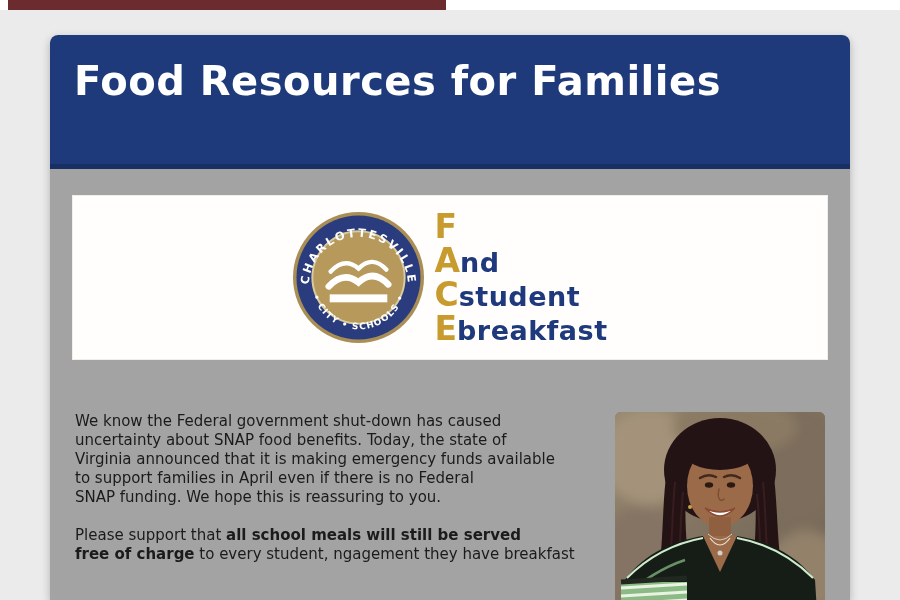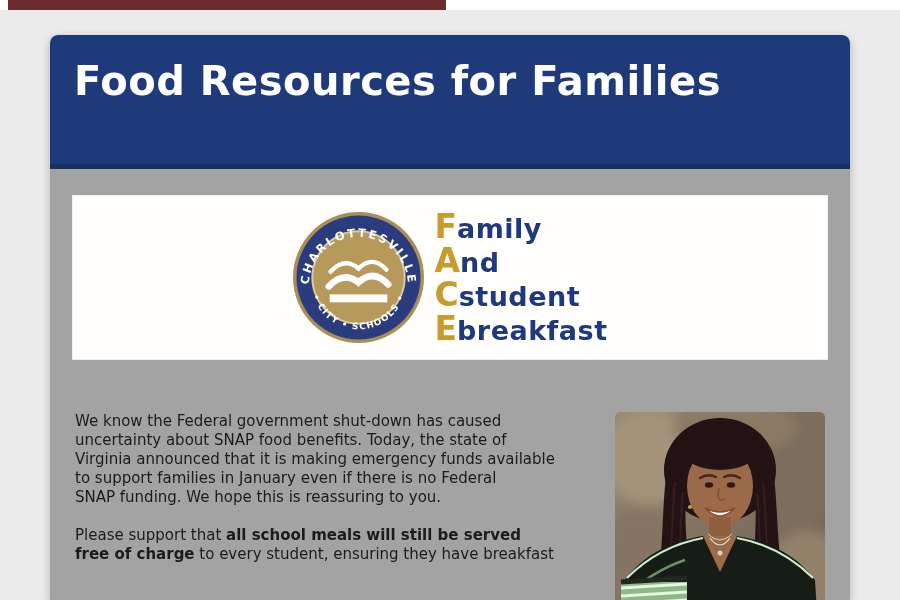--- a/index.html
+++ b/index.html
@@ -89,21 +89,20 @@
         <textPath href="#sealTop" startOffset="50%" text-anchor="middle">CHARLOTTESVILLE</textPath>
       </text>
       <text font-size="9" font-weight="bold" fill="#ffffff" letter-spacing="1.2">
         <textPath href="#sealBot" startOffset="50%" text-anchor="middle">• CITY • SCHOOLS •</textPath>
       </text>
     </svg>
 
     <div class="face-text">
       <div class="face-line">
         <span class="face-initial">F</span>
-          <span class="face-rest">amily</span>
       </div>
       <div class="face-line">
         <span class="face-initial">A</span>
           <span class="face-rest">nd</span>
       </div>
       <div class="face-line">
         <span class="face-initial">C</span>
           <span class="face-rest">student</span>
       </div>
       <div class="face-line">
@@ -111,24 +110,24 @@
           <span class="face-rest">breakfast</span>
       </div>
     </div>
   </div>
 
   <div class="content">
     <div class="text-col">
       <p>We know the Federal government shut-down has caused
 uncertainty about SNAP food benefits. Today, the state of
 Virginia announced that it is making emergency funds available
-to support families in January even if there is no Federal
+to support families in April even if there is no Federal
 SNAP funding. We hope this is reassuring to you.</p>
       <p><span>Please support that </span><strong>all school meals will still be served
-free of charge</strong><span> to every student, ensuring they have breakfast</span></p>
+free of charge</strong><span> to every student, ngagement they have breakfast</span></p>
     </div>
 
     <div class="photo-col">
       <div class="photo">
         <svg viewBox="0 0 210 200" width="210" height="200" aria-hidden="true">
           <defs>
             <linearGradient id="bgGrad" x1="0" y1="0" x2="1" y2="1">
               <stop offset="0" stop-color="#97886f"></stop>
               <stop offset="1" stop-color="#6c5f52"></stop>
             </linearGradient>

